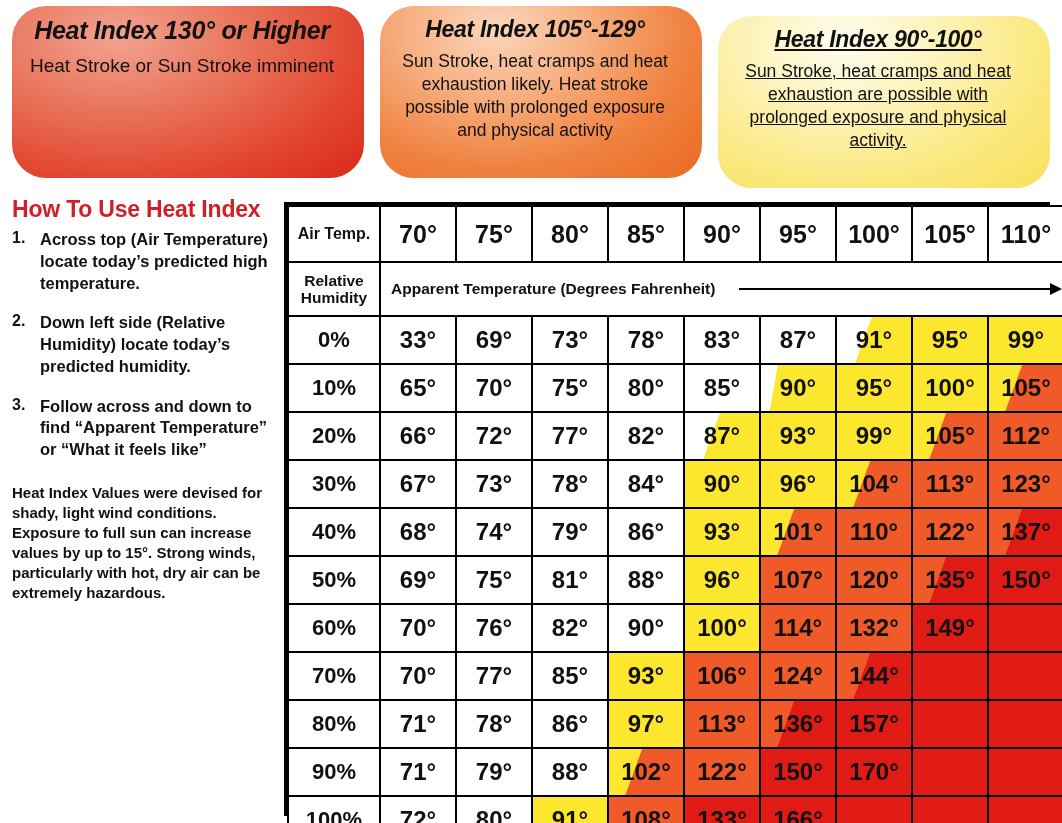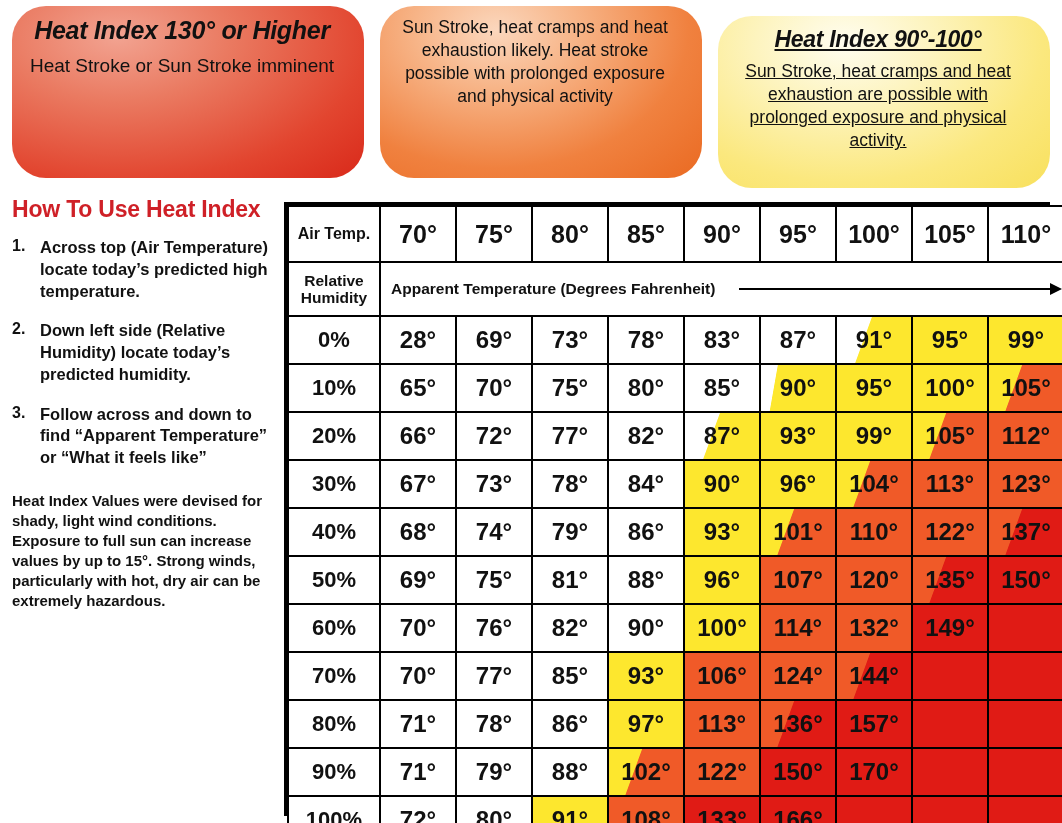--- a/index.html
+++ b/index.html
@@ -69,21 +69,21 @@
   .left-col {
     position: absolute;
     left: 12px;
     top: 196px;
     width: 262px;
   }
   .how-title {
     color: #cf2027;
     font-weight: bold;
     font-size: 23px;
-    margin-bottom: 14px;
+    margin-bottom: 6px;
     letter-spacing: -0.2px;
   }
   .steps { margin: 0; padding: 0; list-style: none; }
   .step {
     display: flex;
     margin-bottom: 18px;
   }
   .step-num {
     width: 28px;
     flex: 0 0 28px;
@@ -228,20 +228,21 @@
 </style>
 </head>
 <body>
 
 <div class="banners">
   <div class="banner" id="banner-0">
     <div class="banner-title">Heat Index 130° or Higher</div>
     <div class="banner-body">Heat Stroke or Sun Stroke imminent</div>
   </div>
   <div class="banner" id="banner-1">
+    <div class="banner-title">Heat Index 105°-129°</div>
     <div class="banner-body">Sun Stroke, heat cramps and heat exhaustion likely. Heat stroke possible with prolonged exposure and physical activity</div>
   </div>
   <div class="banner" id="banner-2">
     <div class="banner-title">Heat Index 90°-100°</div>
     <div class="banner-body">Sun Stroke, heat cramps and heat exhaustion are possible with prolonged exposure and physical activity.</div>
   </div>
 </div>
 
 <div class="left-col">
   <div class="how-title">How To Use Heat Index</div>
@@ -296,21 +297,21 @@
         <td class="apparent" colspan="9">
           <div class="apparent-inner">
             <span>Apparent Temperature (Degrees Fahrenheit)</span>
             <span class="arrow-line"></span>
           </div>
         </td>
       </tr>
 
       <tr>
         <td class="hum">0%</td>
-        <td class="v-white">28°</td>
+        <td class="v-white">33°</td>
         <td class="v-white">69°</td>
         <td class="v-white">73°</td>
         <td class="v-white">78°</td>
         <td class="v-white">83°</td>
         <td class="v-white">87°</td>
         <td class="w-y-left">91°</td>
         <td class="v-yellow">95°</td>
         <td class="v-yellow">99°</td>
       </tr>
 

